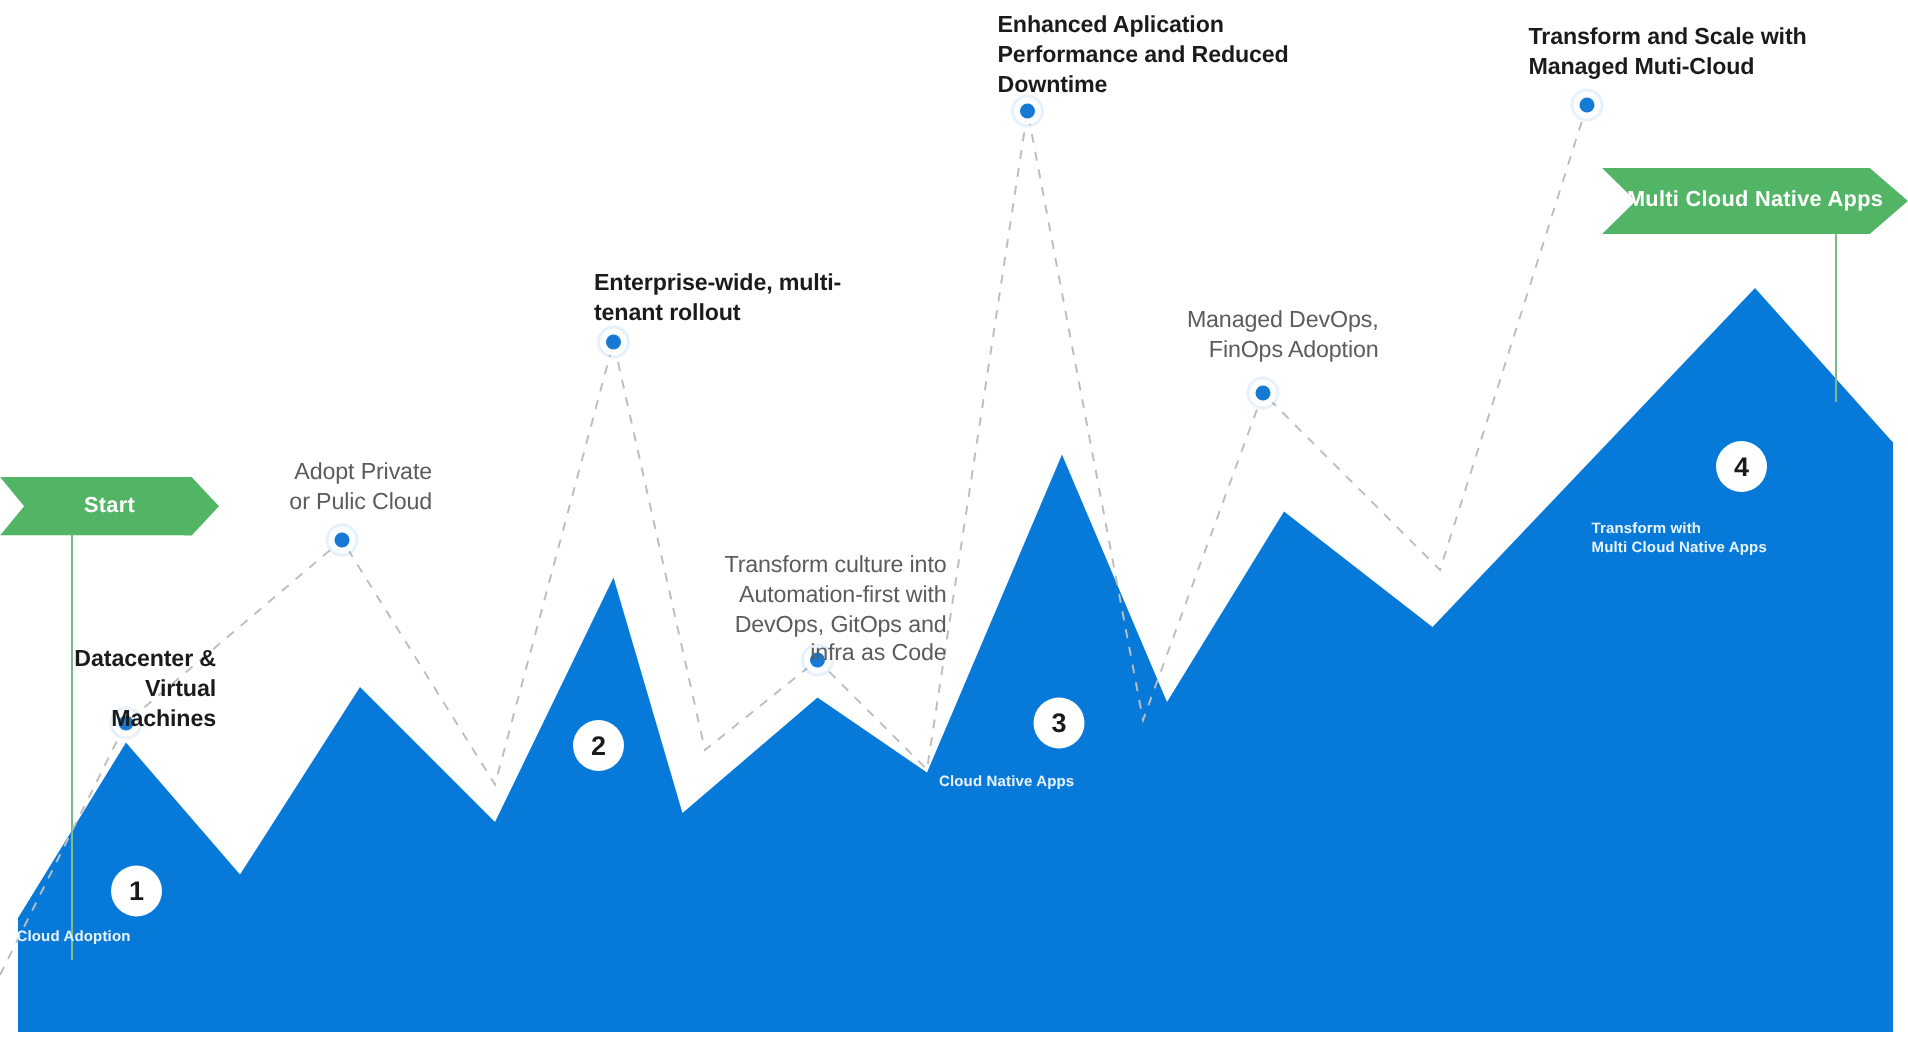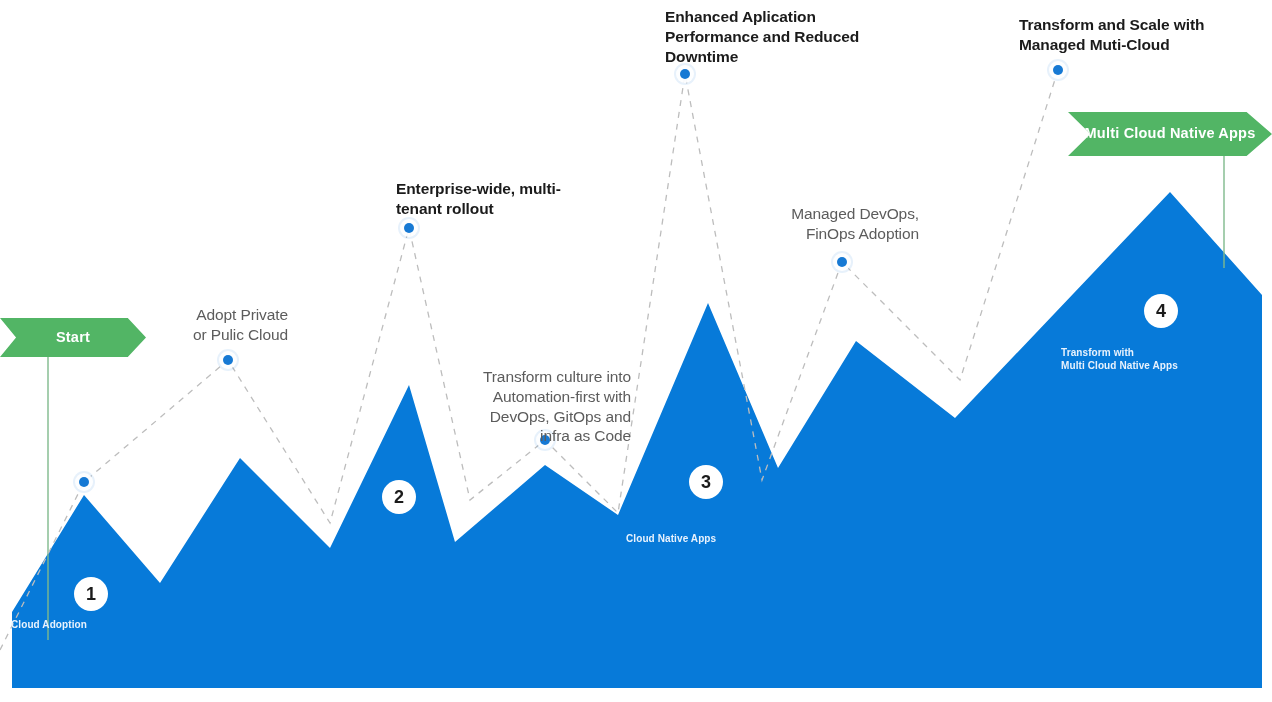--- a/index.html
+++ b/index.html
@@ -127,20 +127,22 @@
   </div>
 
   <div class="dot" style="left:79px;  top:477px;"></div>
   <div class="dot" style="left:223px; top:355px;"></div>
   <div class="dot" style="left:404px; top:223px;"></div>
   <div class="dot" style="left:540px; top:435px;"></div>
   <div class="dot" style="left:680px; top:69px;"></div>
   <div class="dot" style="left:837px; top:257px;"></div>
   <div class="dot" style="left:1053px;top:65px;"></div>
 
+  <div class="callout dark center" style="left:24px; top:430px; width:120px;">Datacenter &amp;
+Virtual Machines</div>
 
   <div class="callout grey center" style="left:168px; top:305px; width:120px;">Adopt Private
 or Pulic Cloud</div>
 
   <div class="callout dark left" style="left:396px; top:179px; width:180px;">Enterprise-wide, multi-
 tenant rollout</div>
 
   <div class="callout grey center" style="left:461px; top:331px; width:170px;margin-top:36px;">Transform culture into
 Automation-first with
 DevOps, GitOps and
@@ -157,18 +159,18 @@
 Managed Muti-Cloud</div>
 
   <div class="stage-num" style="left:74px;   top:577px;">1</div>
   <div class="stage-num" style="left:382px;  top:480px;">2</div>
   <div class="stage-num" style="left:689px;  top:465px;">3</div>
   <div class="stage-num" style="left:1144px; top:294px;">4</div>
 
   <div class="stage-label" style="left:11px;   top:618px; width:160px;">Cloud Adoption</div>
 
 
-  <div class="stage-label" style="left:626px;  top:532px; width:160px;">Cloud Native Apps</div>
+  <div class="stage-label" style="left:626px;  top:515px; width:160px;">Cloud Native Apps</div>
 
   <div class="stage-label" style="left:1061px; top:346px; width:200px;">Transform with
 Multi Cloud Native Apps</div>
 
 </div>
 
 </body></html>

